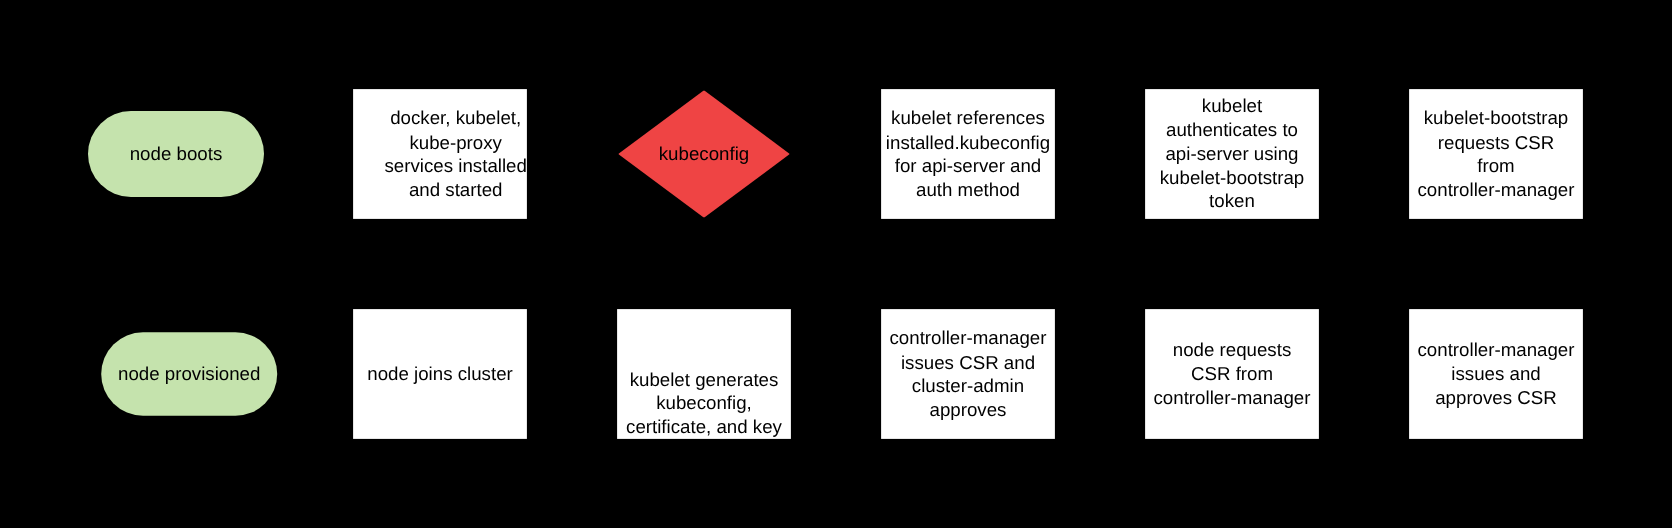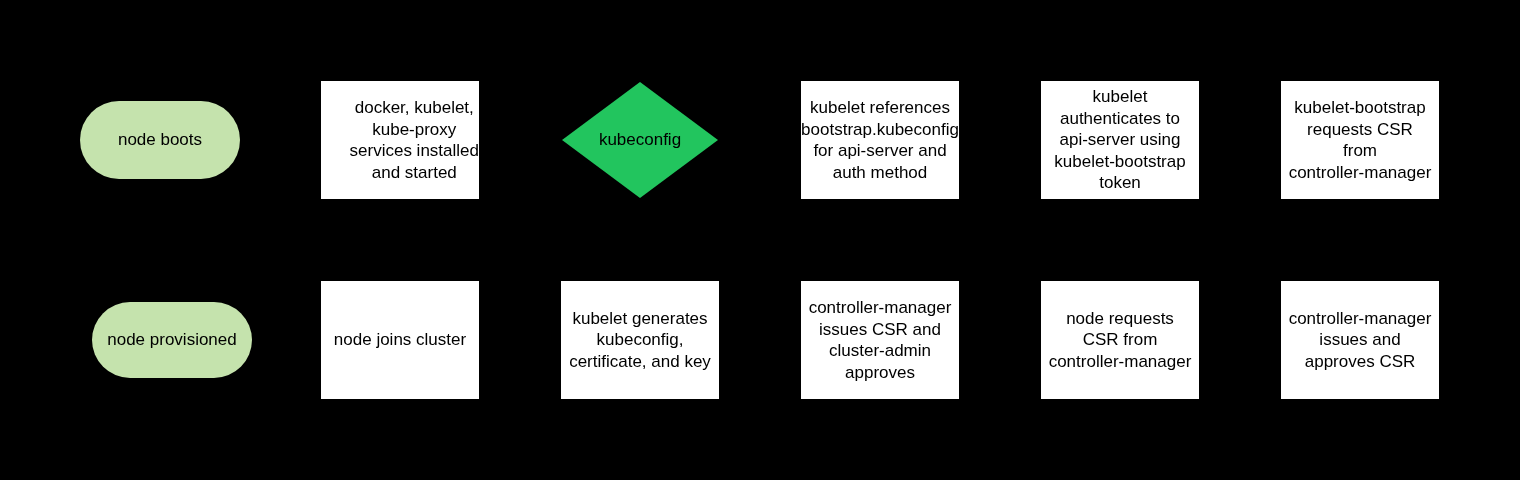--- a/index.html
+++ b/index.html
@@ -37,32 +37,32 @@
   }
   .terminator {
     width: 160px;
     background: #c5e3ad;
   }
   .decision {
     left: 562px;
     top: 82px;
     width: 156px;
     height: 116px;
-    background: #22c55e;
+    background: #ef4444;
     clip-path: polygon(50% 0%, 100% 50%, 50% 100%, 0% 50%);
   }
   
   .t-boots       { left: 80px;   top: 101px; height: 78px; border-radius: 39px; }
   .t-provisioned { left: 92px;   top: 302px; height: 76px; border-radius: 38px; }
   .p-services    { left: 321px;  top: 81px; justify-content: flex-end;  }
   .p-references  { left: 801px;  top: 81px;  }
   .p-auth        { left: 1041px; top: 81px; align-items: center;  }
   .p-requests1   { left: 1281px; top: 81px;  }
   .p-joins       { left: 321px;  top: 281px; }
-  .p-generates   { left: 561px;  top: 281px; }
+  .p-generates   { left: 561px;  top: 281px; align-items: flex-end; }
   .p-cmissues1   { left: 801px;  top: 281px; }
   .p-noderequests{ left: 1041px; top: 281px; }
   .p-cmissues2   { left: 1281px; top: 281px; }
 </style>
 </head>
 <body>
 
 <div class="canvas">
 
   <div class="node terminator t-boots">
@@ -75,21 +75,21 @@
 services installed
 and started</span>
   </div>
 
   <div class="node decision">
     <span class="label">kubeconfig</span>
   </div>
 
   <div class="node process p-references">
     <span class="label">kubelet references
-bootstrap.kubeconfig
+installed.kubeconfig
 for api-server and
 auth method</span>
   </div>
 
   <div class="node process p-auth">
     <span class="label">kubelet
 authenticates to
 api-server using
 kubelet-bootstrap
 token</span>

